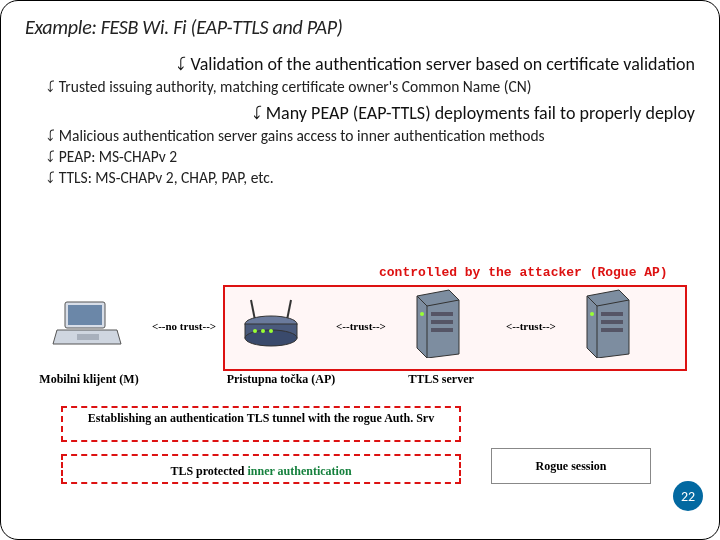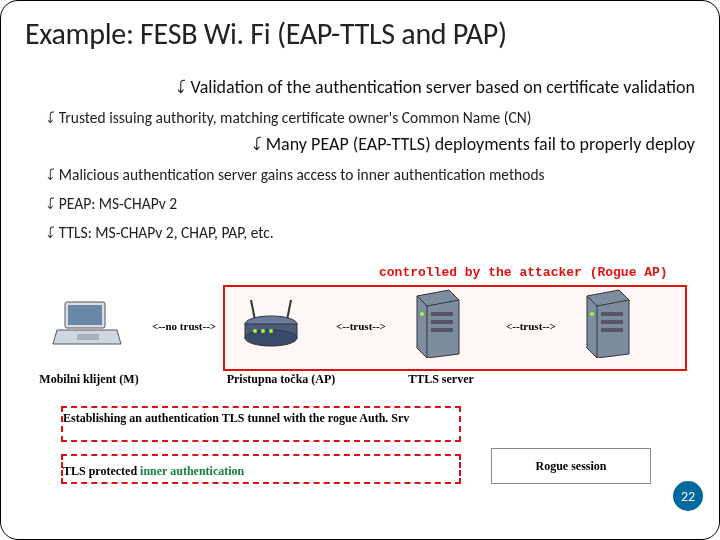--- a/index.html
+++ b/index.html
@@ -1,32 +1,32 @@
 <!DOCTYPE html>
 <html><head>
 <meta charset="utf-8">
 <style>
   * { box-sizing: border-box; margin: 0; padding: 0; }
   html, body { width: 720px; height: 540px; font-family: Calibri, Arial, sans-serif; background: #fff; }
   .slide {
     width: 720px; height: 540px; background: #fff; position: relative;
     border: 1px solid #000; border-radius: 18px; padding: 14px 24px 10px 24px;
   }
-  .title { font-size: 30px; color: #222; margin-bottom: 24px; letter-spacing: -0.3px; }
+  .title { font-size: 20px; color: #222; margin-bottom: 14px; letter-spacing: -0.3px; font-style: italic; }
   .lvl1 { font-size: 18px; color: #111; margin-top: 6px; text-align: right; }
   .lvl1::before { content: "\2935 "; display:inline-block; transform: scaleX(-1); margin-right:4px;}
-  .lvl2 { font-size: 15.5px; color: #222; margin-left: 22px; margin-top: 10px; }
+  .lvl2 { font-size: 15.5px; color: #222; margin-left: 22px; margin-top: 2px; }
   .lvl2::before { content: "\2935 "; display:inline-block; transform: scaleX(-1); margin-right:4px;}
   .diagram { position: absolute; left: 110px; top: 275px; width: 580px; height: 240px; }
   .node-label { font-family: "Comic Sans MS", cursive; font-weight: bold; font-size: 12px; text-align:center; position:absolute; }
   .trust-label { font-family: "Comic Sans MS", cursive; font-weight: bold; font-size: 11px; position:absolute; text-align:center;}
   .icon { position: absolute; }
   .rogue-box { position: absolute; border: 2px solid #d11; background: rgba(255,80,80,0.05); }
   .rogue-caption { position:absolute; color:#d11; font-family:Liberation Mono, monospace; font-weight:bold; font-size:13px; white-space:nowrap;}
-  .tls-box { position: absolute; border: 2px dashed #d11; padding-top:4px;}
+  .tls-box { position: absolute; border: 2px dashed #d11; text-align:center; padding-top:4px;}
   .tls-text { font-family: "Comic Sans MS", cursive; font-weight: bold; font-size: 12px; line-height:1.1;}
   .tls-inner .inner-word { color:#15803d; }
   .record-box { position:absolute; border:1px solid #888; text-align:center; font-family:"Comic Sans MS", cursive; font-weight:bold; font-size:12px; padding-top:10px;}
   .pagenum { position:absolute; right:16px; bottom:28px; width:30px; height:30px; border-radius:50%; background:#0369a1; color:#fff; font-size:14px; display:flex; align-items:center; justify-content:center;}
 </style>
 </head>
 <body>
 
 <div class="slide">
 

